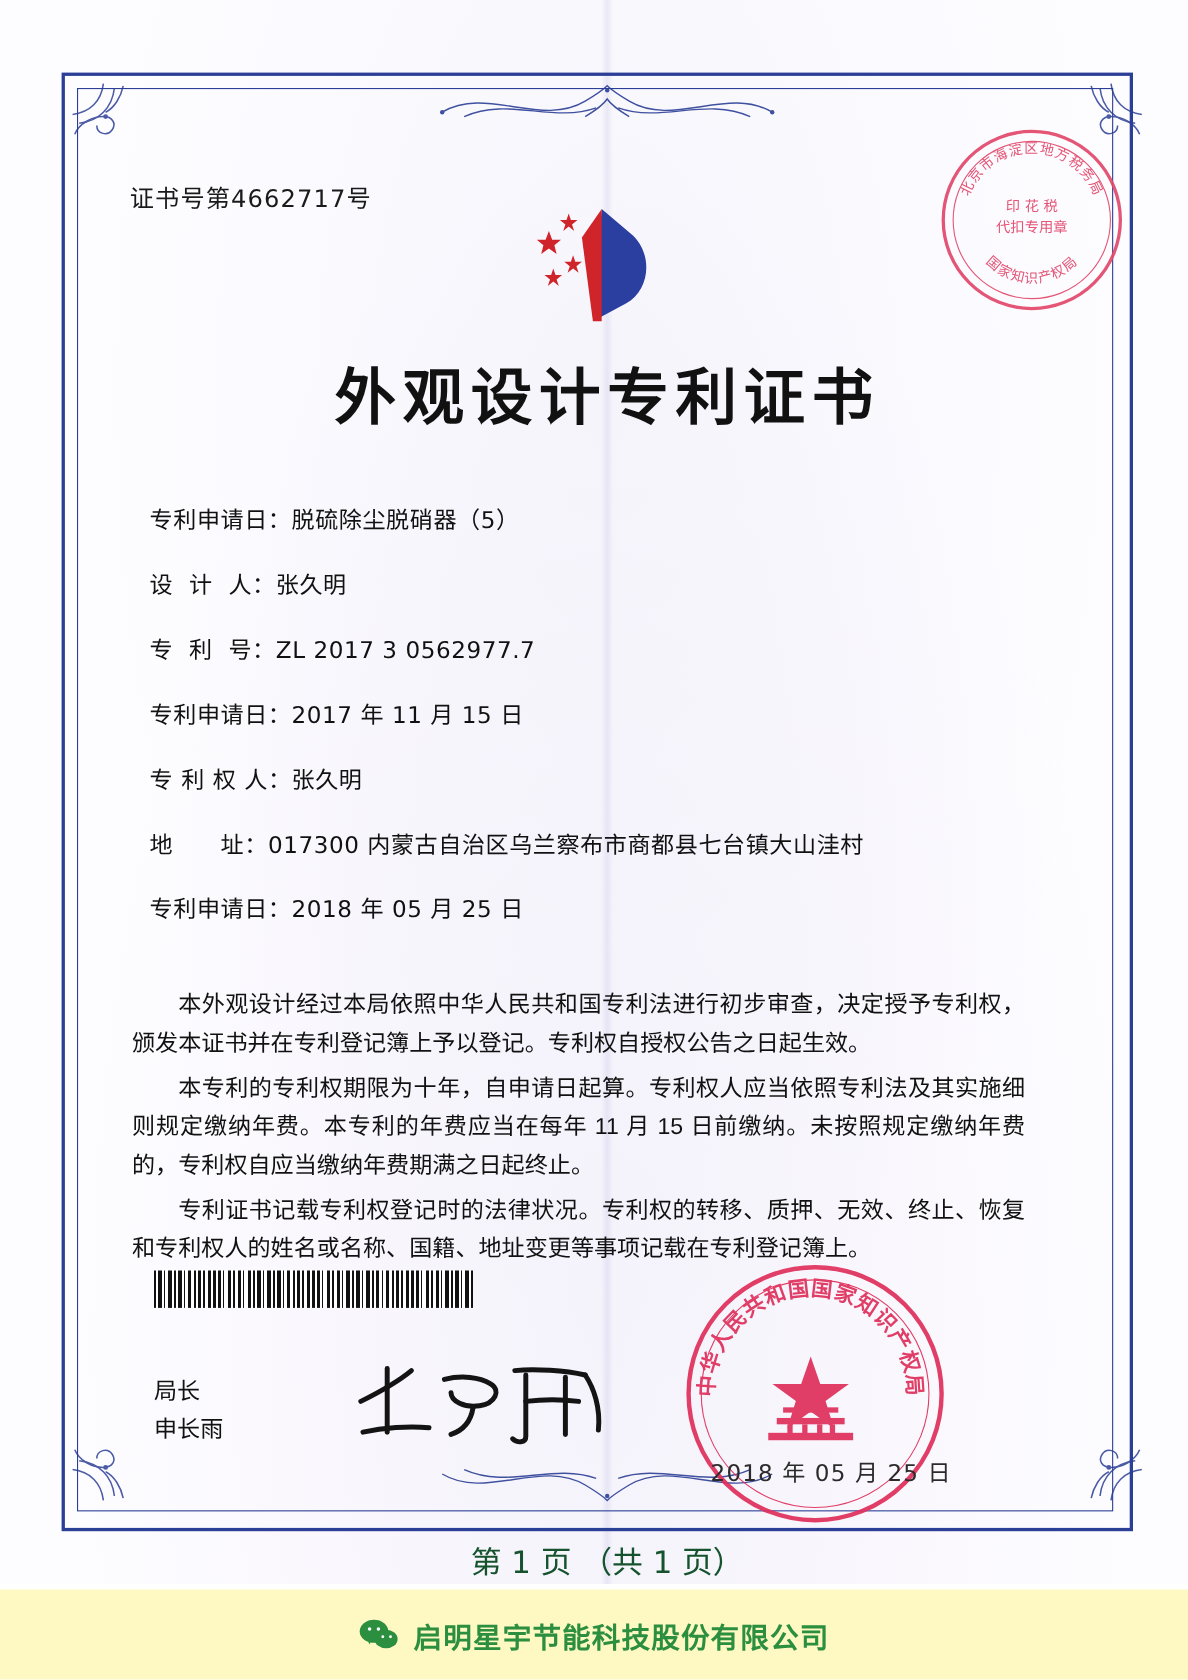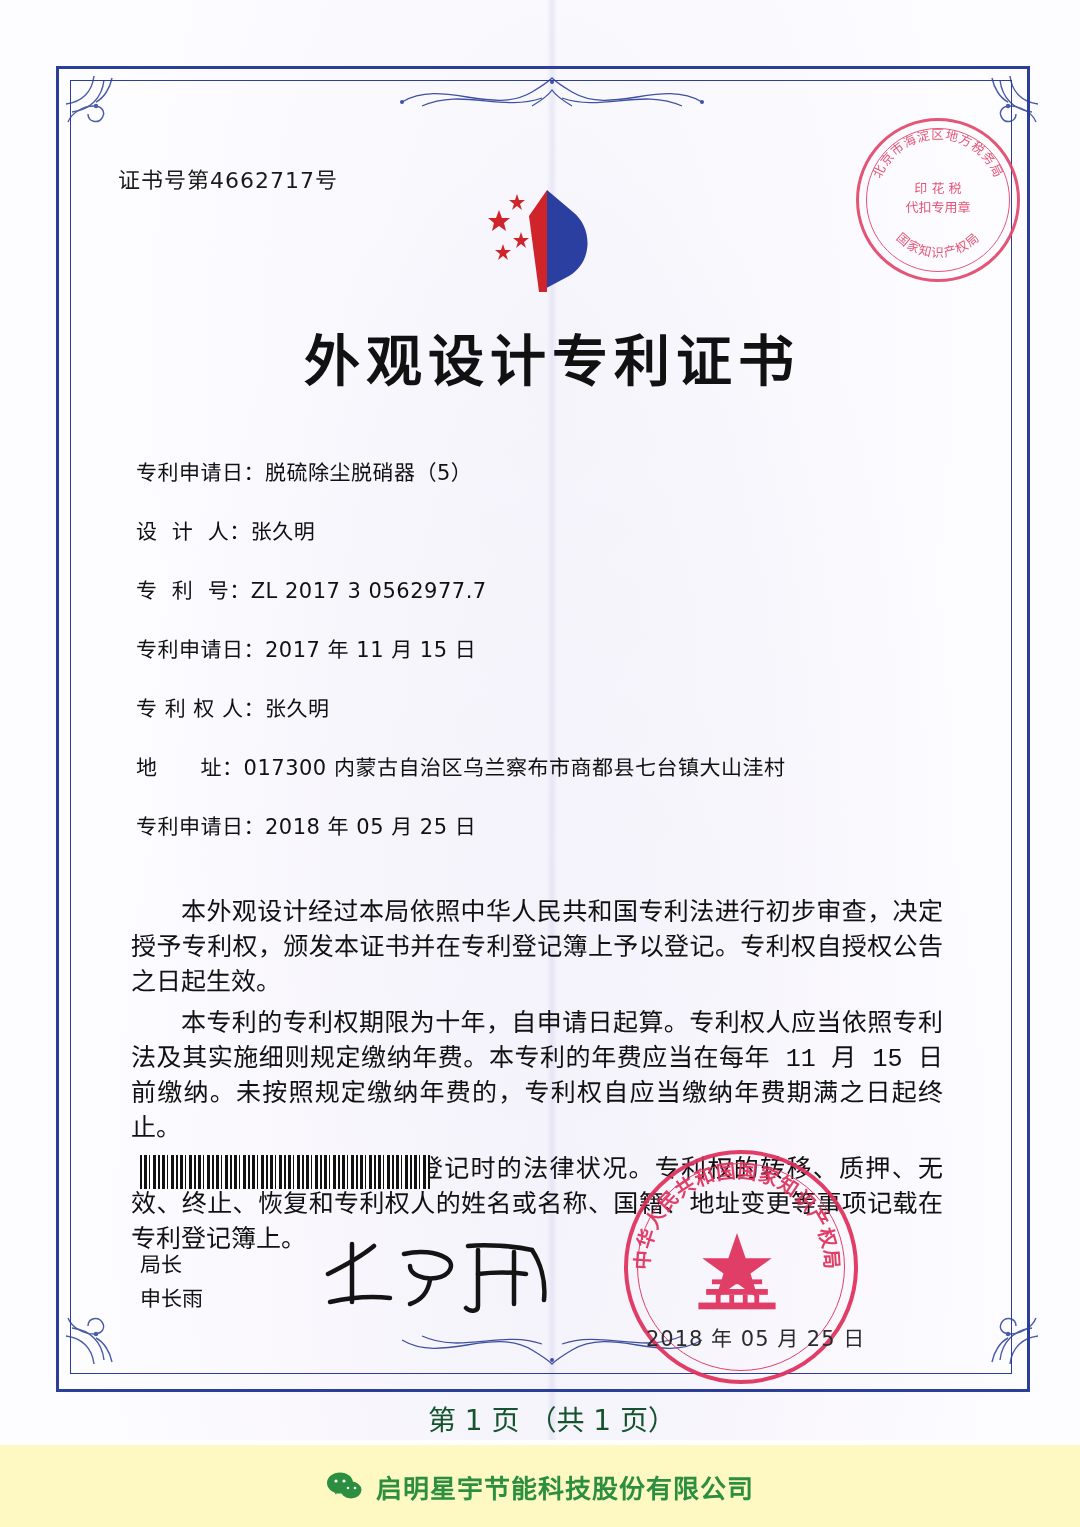--- a/index.html
+++ b/index.html
@@ -111,24 +111,24 @@
     letter-spacing:0.5px;
   }
   .field-value{
     letter-spacing:0.5px;
   }
   .field-row.split{justify-content:flex-start;}
   .field-row .second{margin-left:132px;display:flex;align-items:baseline;}
 
   
   .paras{
-    position:absolute;left:131px;top:896px;width:812px;
-    font-size:25px;line-height:35px;color:#111;
+    position:absolute;left:120px;top:896px;width:812px;
+    font-size:21px;line-height:35px;color:#111;
     text-align:justify;
-    font-family:Liberation Mono, monospace;
+    font-family:Liberation Sans, sans-serif;
   }
   .paras p{margin:0 0 6px 0;text-indent:2em;}
 
   
   .barcode{
     position:absolute;left:140px;top:1155px;width:290px;height:34px;
     background:repeating-linear-gradient(90deg,
       #111 0 2px, #fff 2px 4px, #111 4px 7px, #fff 7px 9px,
       #111 9px 10px, #fff 10px 13px, #111 13px 16px, #fff 16px 18px);
   }

